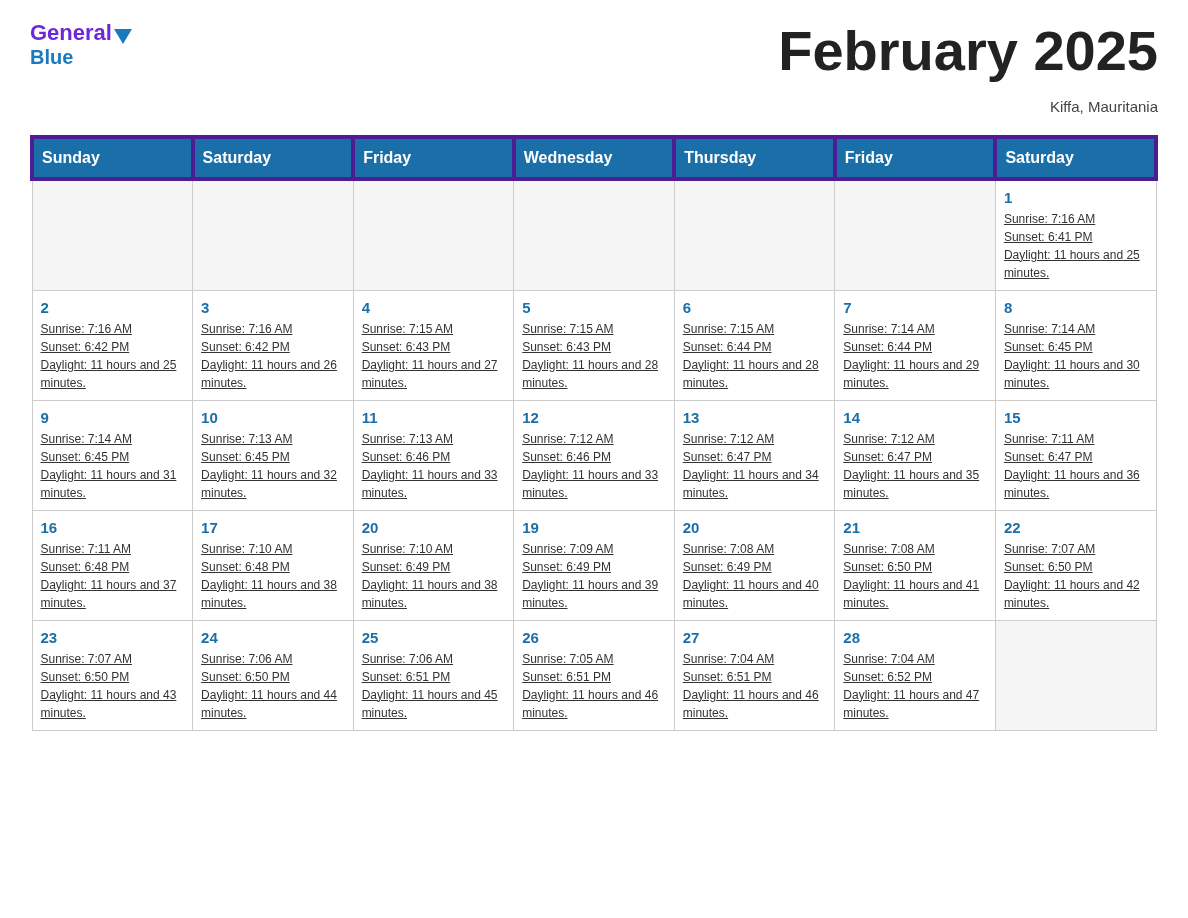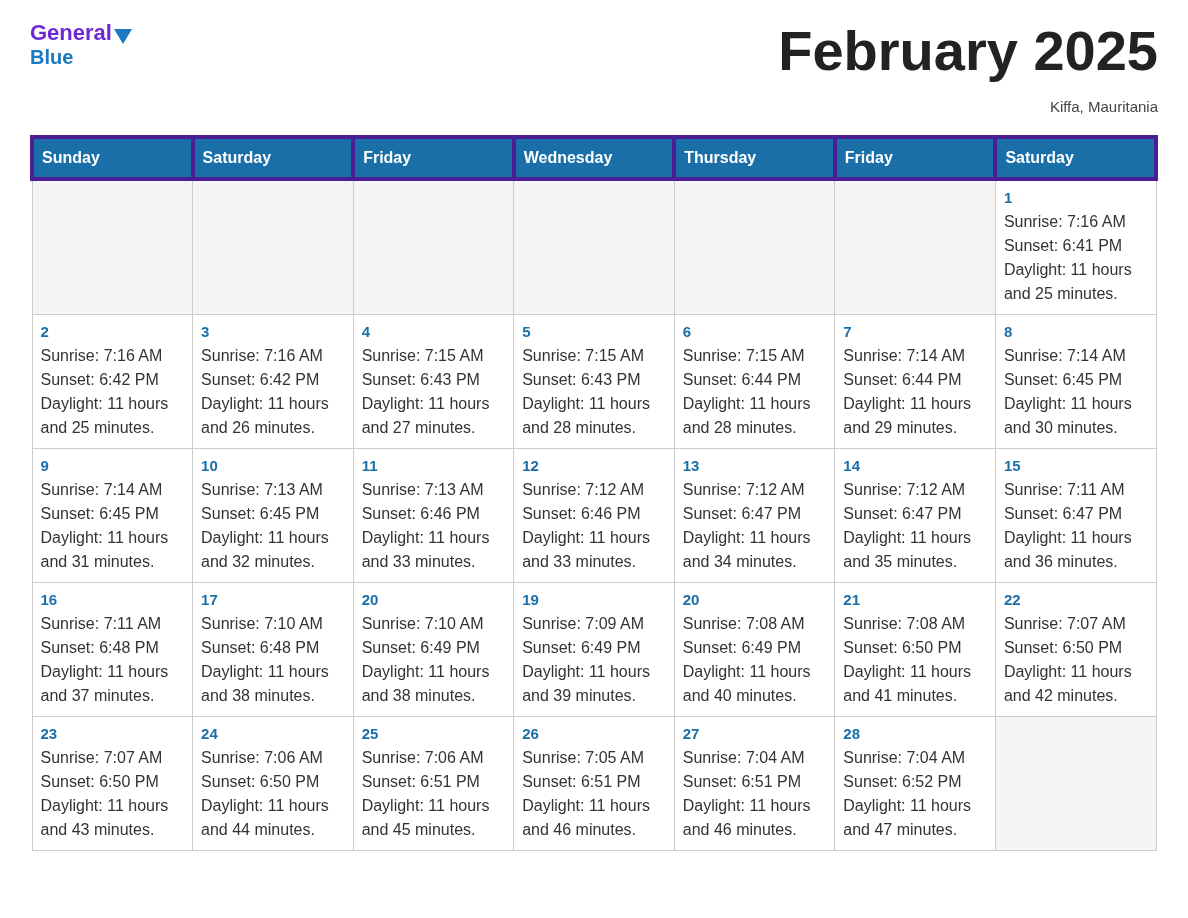--- a/index.html
+++ b/index.html
@@ -64,23 +64,24 @@
       height: 110px;
     }
     .day-num {
       font-size: 15px;
       font-weight: bold;
       color: #1a6fa8;
       display: block;
       margin-bottom: 4px;
     }
     .day-info {
-      font-size: 16px;
+      font-size: 12px;
       color: #333;
       line-height: 1.5;
+      text-decoration: underline;
     }
     .empty-cell {
       background: #f9f9f9;
     }
     tbody tr:nth-child(odd) td {
       background-color: #fff;
     }
     tbody tr td.empty-cell {
       background-color: #f5f5f5;
     }

